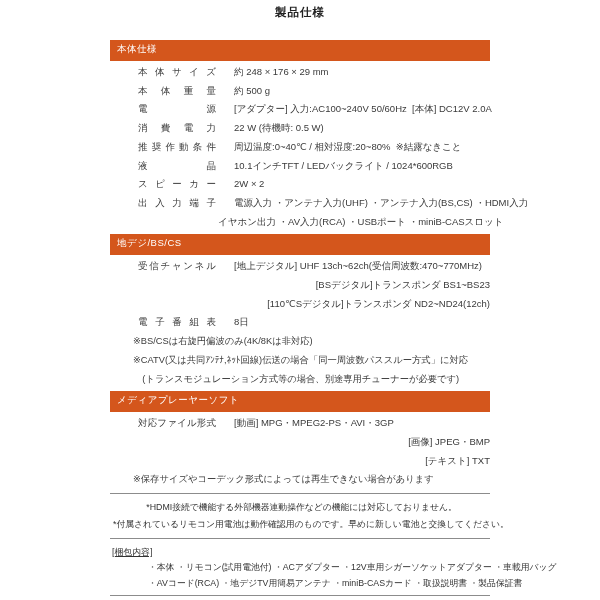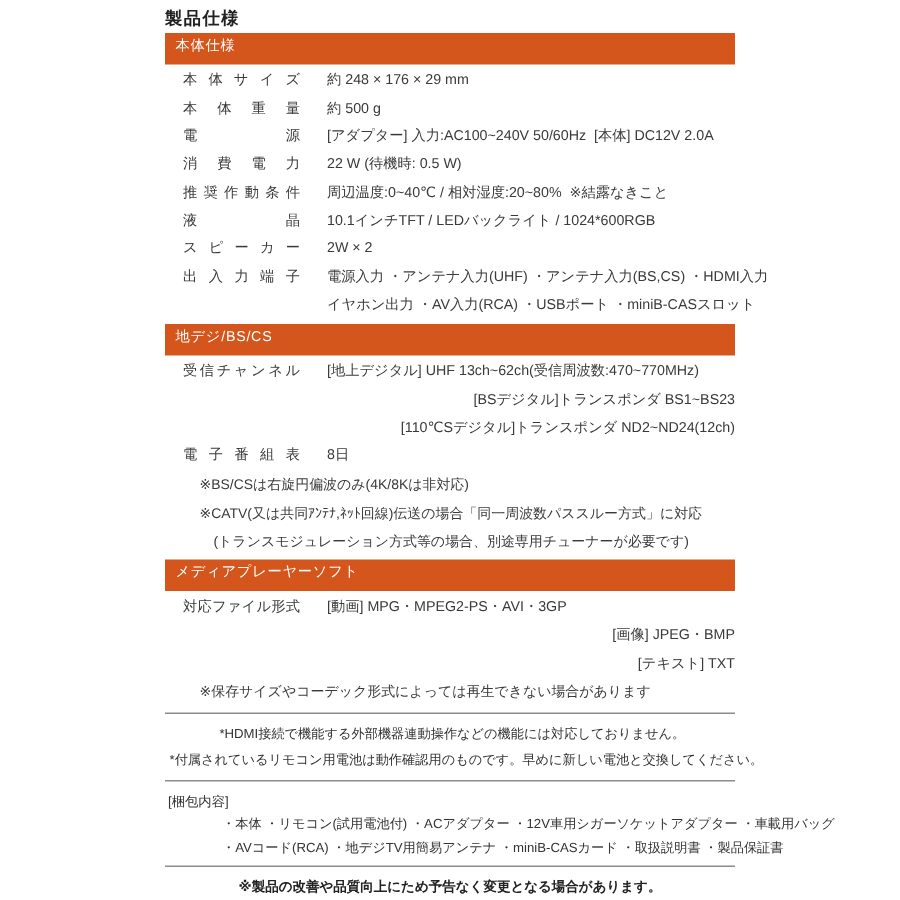--- a/index.html
+++ b/index.html
@@ -10,26 +10,26 @@
     color: #3a3a3a;
     overflow: hidden;
     -webkit-font-smoothing: antialiased;
   }
   .page {
     width: 380px;
     margin-left: 110px;
     padding-top: 5px;
   }
   .title {
-    text-align: left;
+    text-align: center;
     font-size: 11.5px;
     font-weight: bold;
     color: #222;
     letter-spacing: 1px;
-    margin-bottom: 2px;
+    margin-bottom: 20px;
   }
   .sec-header {
     background: var(--accent, #d4561c);
     color: #ffffff;
     font-size: 9.5px;
     line-height: 17px;
     height: 21px;
     padding-left: 7px;
     margin-top: 2px;
     letter-spacing: 0.5px;
@@ -42,20 +42,21 @@
     padding-left: 12px;
   }
   .label {
     display: inline-block;
     width: 78px;
     text-align: justify;
     text-align-last: justify;
     vertical-align: top;
     margin-right: 18px;
     color: #3a3a3a;
+    margin-left: 16px;
   }
   .cont { padding-left: 108px; text-align: right; }
   .note {
     font-size: 9.3px;
     line-height: 18.7px;
     padding-left: 23px;
     white-space: pre;
   }
   .divider {
     border-top: 1px solid var(--divider, #8c8c8c);
@@ -70,20 +71,21 @@
     padding-left: 3px;
     white-space: pre;
     color: #333;
     text-align: center;
   }
   .pkg-heading {
     font-size: 8.9px;
     line-height: 15.4px;
     padding-left: 2px;
     color: #333;
+    text-decoration: underline;
   }
   .pkg-line {
     font-size: 8.8px;
     line-height: 15.4px;
     padding-left: 6px;
     white-space: pre;
     color: #333;
     margin-left: 32px;
   }
   .bottom-note {

